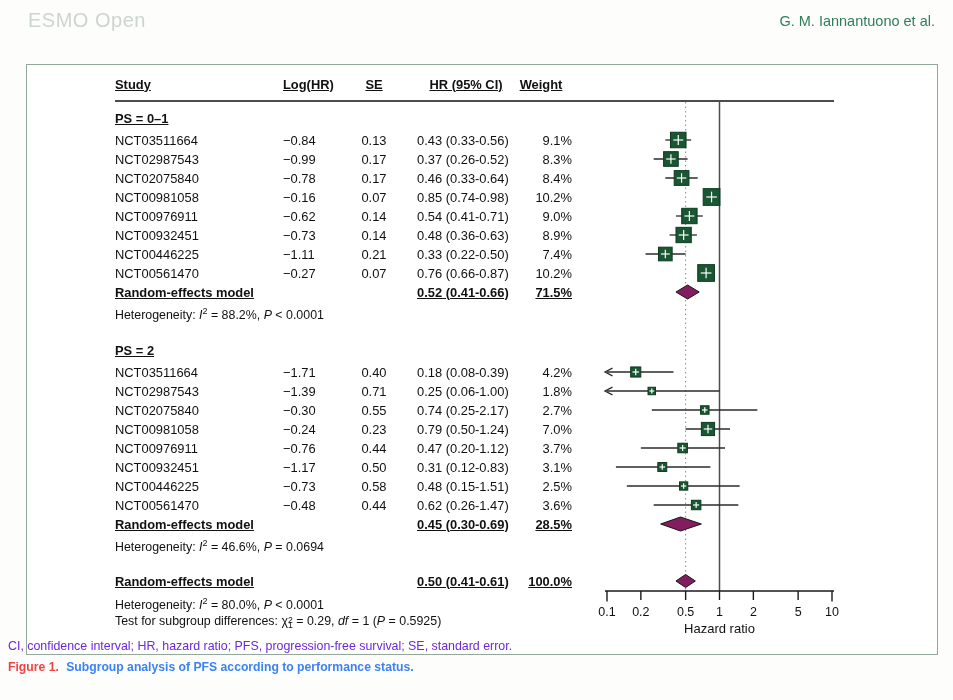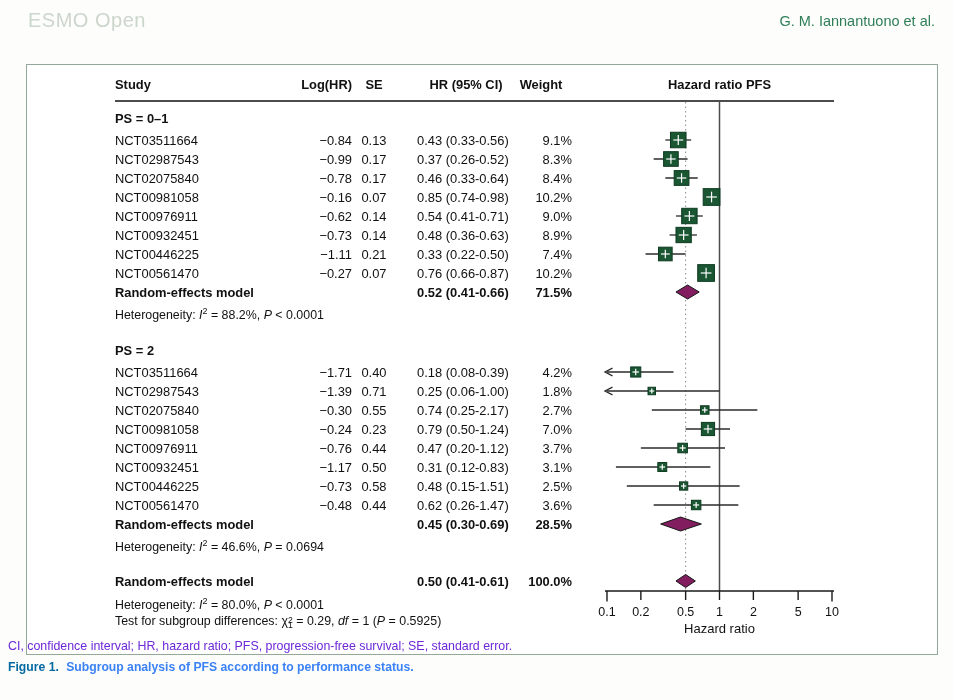--- a/index.html
+++ b/index.html
@@ -4,35 +4,35 @@
 <style>
   html,body{margin:0;padding:0;}
   body{width:953px;height:700px;position:relative;background:#fdfdfc;
        font-family:"Liberation Sans",sans-serif;color:#111;overflow:hidden;}
   #journal{position:absolute;left:28px;top:9px;font-size:20px;color:#ccd6cc;letter-spacing:.5px;}
   #authors{position:absolute;right:18px;top:13px;font-size:14.5px;color:#2e7e57;}
   #figbox{position:absolute;left:26px;top:64px;width:910px;height:589px;border:1px solid #93a89a;background:#fff;}
   #plot-svg{position:absolute;left:0;top:0;pointer-events:none;}
   svg text{font-family:"Liberation Sans",sans-serif;fill:#111;}
   .trow{position:absolute;left:0;width:953px;height:19px;line-height:19px;font-size:12.9px;white-space:nowrap;}
-  .b{font-weight:bold;}
+  .b{font-weight:bold;text-decoration:underline;}
   .c-study{position:absolute;left:115px;}
-  .c-loghr{position:absolute;left:283px;width:69px;text-align:right;}
+  .c-loghr{position:absolute;left:283px;width:69px;text-align:left;}
   .c-se{position:absolute;left:356px;width:36px;text-align:center;}
   .c-hrci{position:absolute;left:417px;}
   .c-weight{position:absolute;left:503px;width:69px;text-align:right;}
   .c-hrci-h{position:absolute;left:403px;width:126px;text-align:center;}
   .c-weight-h{position:absolute;left:506px;width:70px;text-align:center;}
   .c-plot-h{position:absolute;left:619px;width:201px;text-align:center;}
   .het{position:absolute;left:115px;font-size:12.4px;}
   .het sup,.trow sup{font-size:9px;}
   .stk{display:inline-block;vertical-align:-0.45em;line-height:0.62em;font-size:0.7em;text-align:center;}
   .stk span{display:block;}
   #caption{position:absolute;left:8px;top:660px;font-size:12.2px;font-weight:bold;}
-  #figure-label{color:#0369a1;}
+  #figure-label{color:#ef4444;}
   #figure-title{color:#3b82f6;margin-left:4px;}
   #footnote{position:absolute;left:8px;top:639px;font-size:12.4px;color:#6d28d9;}
 </style>
 </head>
 <body>
 
 <div id="journal">ESMO Open</div>
 <div id="authors">G. M. Iannantuono et al.</div>
 
 <div id="figbox"></div>
@@ -128,21 +128,20 @@
     <polygon points="675.9381838809702,581 685.6341254878021,574.5 695.3496064387112,581 685.6341254878021,587.5" fill="#821e5f" stroke="#161616" stroke-width="1"></polygon>
   </svg>
 
 <div id="rows">
   <div class="trow hdr" style="top:74.5px">
     <span class="c-study b">Study</span>
     <span class="c-loghr b">Log(HR)</span>
     <span class="c-se b">SE</span>
     <span class="c-hrci-h b">HR (95% CI)</span>
     <span class="c-weight-h b">Weight</span>
-    <span class="c-plot-h b">Hazard ratio PFS</span>
   </div>
 <div class="trow" style="top: 108.5px;">
       <span class="c-study b">PS = 0–1</span>
     </div>
     <div class="trow" style="top: 130.5px;">
       <span class="c-study">NCT03511664</span>
       <span class="c-loghr">−0.84</span>
       <span class="c-se">0.13</span>
       <span class="c-hrci">0.43 (0.33-0.56)</span>
       <span class="c-weight">9.1%</span>

